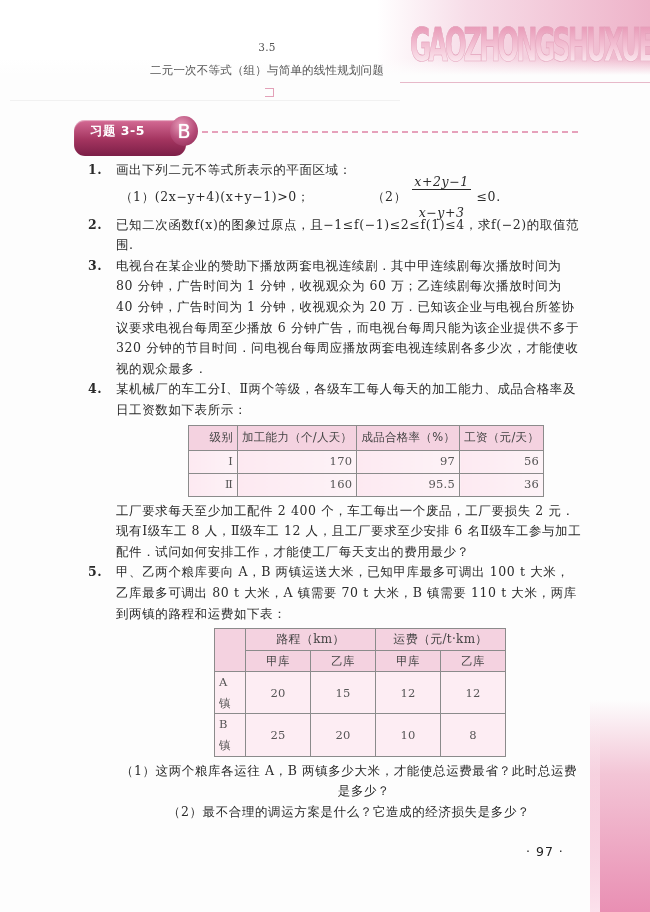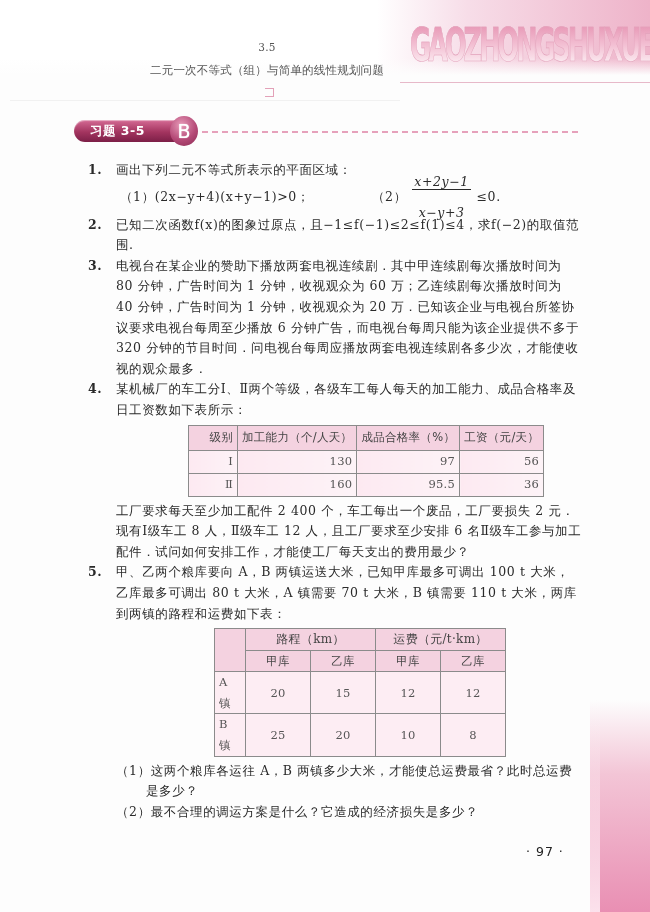--- a/index.html
+++ b/index.html
@@ -46,21 +46,21 @@
     position:absolute; left:590px; top:700px; width:60px; height:212px;
     background:linear-gradient(180deg,rgba(240,170,200,0) 0%,#f3c5d6 35%,#e98fb3 100%);
   }
   .side-strip::before {
     content:""; position:absolute; left:0; top:0; width:10px; height:100%;
     background:linear-gradient(180deg,rgba(255,255,255,0),rgba(255,240,246,0.85));
   }
   
   .ex-head { position:absolute; left:60px; top:116px; width:520px; height:30px; }
   .ex-pill {
-    position:absolute; left:14px; top:4px; width:112px; height:22px; border-radius:11px;
+    position:absolute; left:14px; top:4px; width:112px; height:36px; border-radius:11px;
     background:linear-gradient(180deg,#d56b95 0%,#a3345f 55%,#7c1f47 100%);
     box-shadow:inset 0 1px 1px rgba(255,255,255,0.5);
     color:#fff; font-family:"DejaVu Sans","Liberation Sans",sans-serif; font-weight:bold;
     font-size:12.5px; line-height:22px; text-align:left; padding-left:16px; box-sizing:border-box;
     letter-spacing:0.5px;
   }
   .ex-circle {
     position:absolute; left:110px; top:0px; width:28px; height:30px; border-radius:50%;
     background:radial-gradient(circle at 40% 30%,#e79ab8 0%,#b54a77 55%,#8a2a52 100%);
     color:#fff; font-family:"DejaVu Sans","Liberation Sans",sans-serif;
@@ -74,21 +74,21 @@
   
   .content { position:absolute; left:88px; top:160px; width:494px; font-size:12.5px; line-height:20.6px; letter-spacing:0.6px; }
   .prob { position:relative; padding-left:14px; }
   .prob .num { position:absolute; left:0; top:0; font-weight:bold; font-family:"DejaVu Serif",serif; }
   .sub-row { padding-left:18px; display:flex; align-items:center; height:34px; }
   .sub-row .s1 { width:252px; }
   .frac { display:inline-flex; flex-direction:column; align-items:center; vertical-align:middle; font-style:italic; line-height:14px; margin:0 1px;gap:16px; }
   .frac .num-part { border-bottom:1px solid #2a2a2a; padding:0 2px; }
   .it { font-style:italic; }
   .indent { padding-left:14px; }
-  .subq { padding-left:14px; }
+  .subq { padding-left:14px;text-align:center; }
   table.t1, table.t2 { border-collapse:collapse; font-size:11.5px; letter-spacing:0.3px; }
   table.t1 { margin:4px 0 4px 86px; border:1.5px solid #555; }
   table.t1 td { border:1px solid #8b8b8b; height:22px; text-align:right; padding:0 4px; color:#555; }
   table.t1 tr.hdr td { background:#f4d2e0; color:#444; font-family:"DejaVu Sans","Liberation Sans",sans-serif; font-size:11.5px; height:24px; }
   table.t1 tr.r td { background:linear-gradient(90deg,#fde9f1,#fdf3f7); }
   table.t1 td.first { background:#fbe0eb; width:40px; font-family:"DejaVu Serif",serif; }
   table.t2 { margin:4px 0 4px 112px; border:1.5px solid #555; }
   table.t2 td { border:1px solid #8b8b8b; height:18px; text-align:center; padding:0 4px; color:#555; }
   table.t2 tr.h1 td, table.t2 tr.h2 td { background:#f4d2e0; color:#444;margin-top:27px; }
   table.t2 tr.h1 td { font-size:12px; height:20px; }
@@ -151,21 +151,21 @@
     <table class="t1">
       <tbody>
           <tr class="hdr">
         <td>级别</td>
         <td>加工能力（个/人天）</td>
         <td>成品合格率（%）</td>
         <td>工资（元/天）</td>
       </tr>
       <tr class="r">
         <td class="first">Ⅰ</td>
-        <td>130</td>
+        <td>170</td>
         <td>97</td>
         <td>56</td>
       </tr>
       <tr class="r">
         <td class="first">Ⅱ</td>
         <td>160</td>
         <td>95.5</td>
         <td>36</td>
       </tr>
     </tbody>

